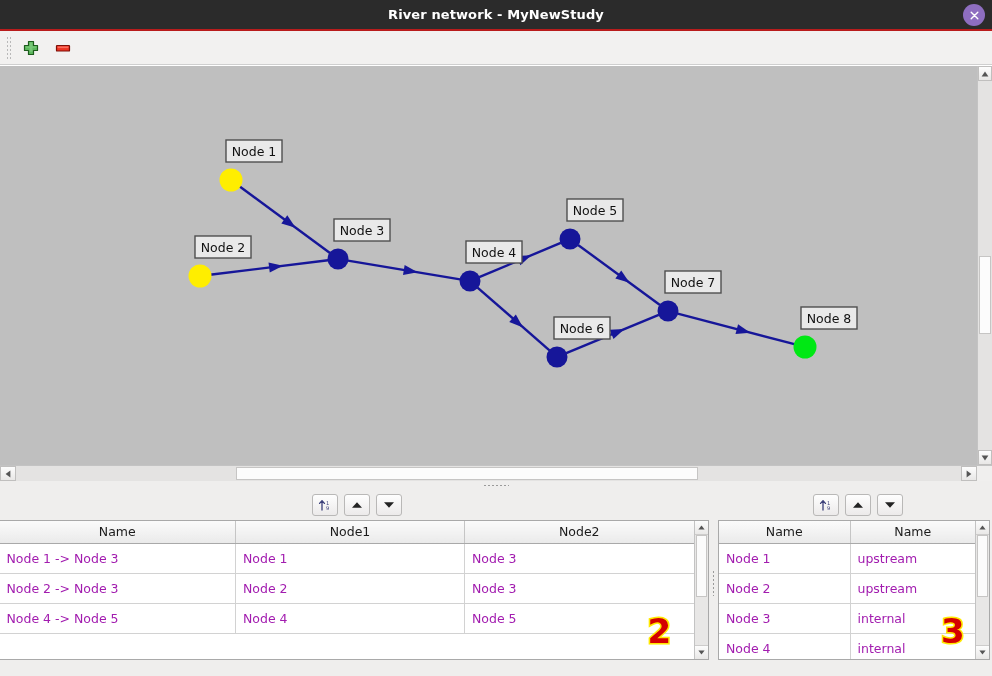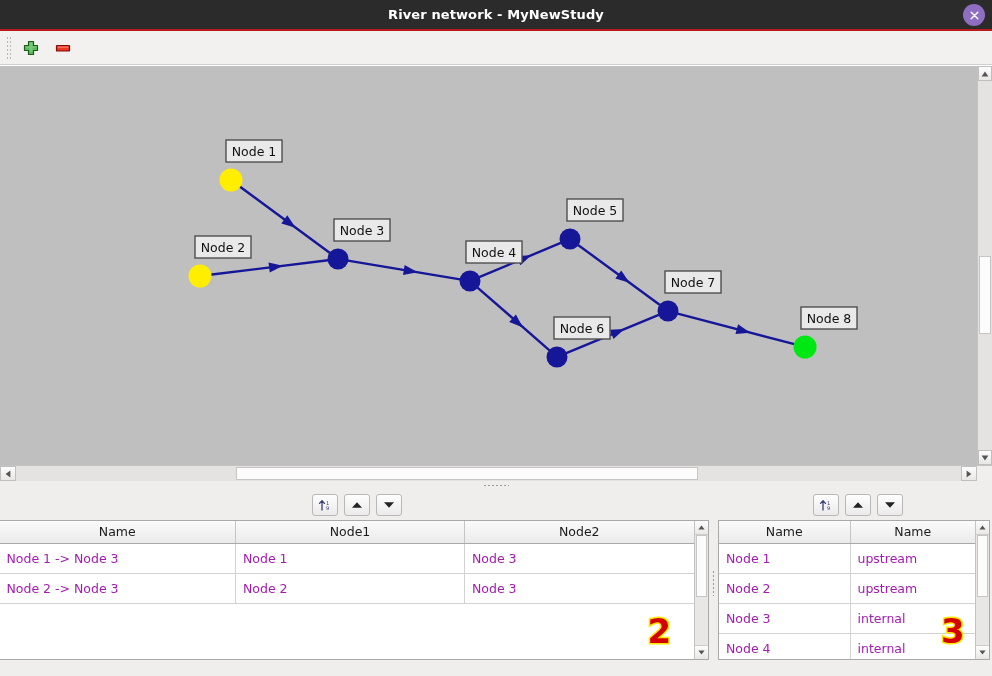--- a/index.html
+++ b/index.html
@@ -436,20 +436,25 @@
                 <tr>
                   <td>Node 1 -&gt; Node 3</td>
                   <td>Node 1</td>
                   <td>Node 3</td>
                 </tr>
                 <tr>
                   <td>Node 2 -&gt; Node 3</td>
                   <td>Node 2</td>
                   <td>Node 3</td>
                 </tr>
+                <tr>
+                  <td>Node 4 -&gt; Node 5</td>
+                  <td>Node 4</td>
+                  <td>Node 5</td>
+                </tr>
               </tbody>
           </table>
         </div>
         <div class="table-vscroll">
           <div class="tsb-arrow">
             <svg width="7" height="5" viewBox="0 0 7 5">
                 <path d="M3.5 0.5 L6.6 4.5 H0.4 z" fill="#555"></path>
               </svg>
           </div>
           <div class="tsb-track">

